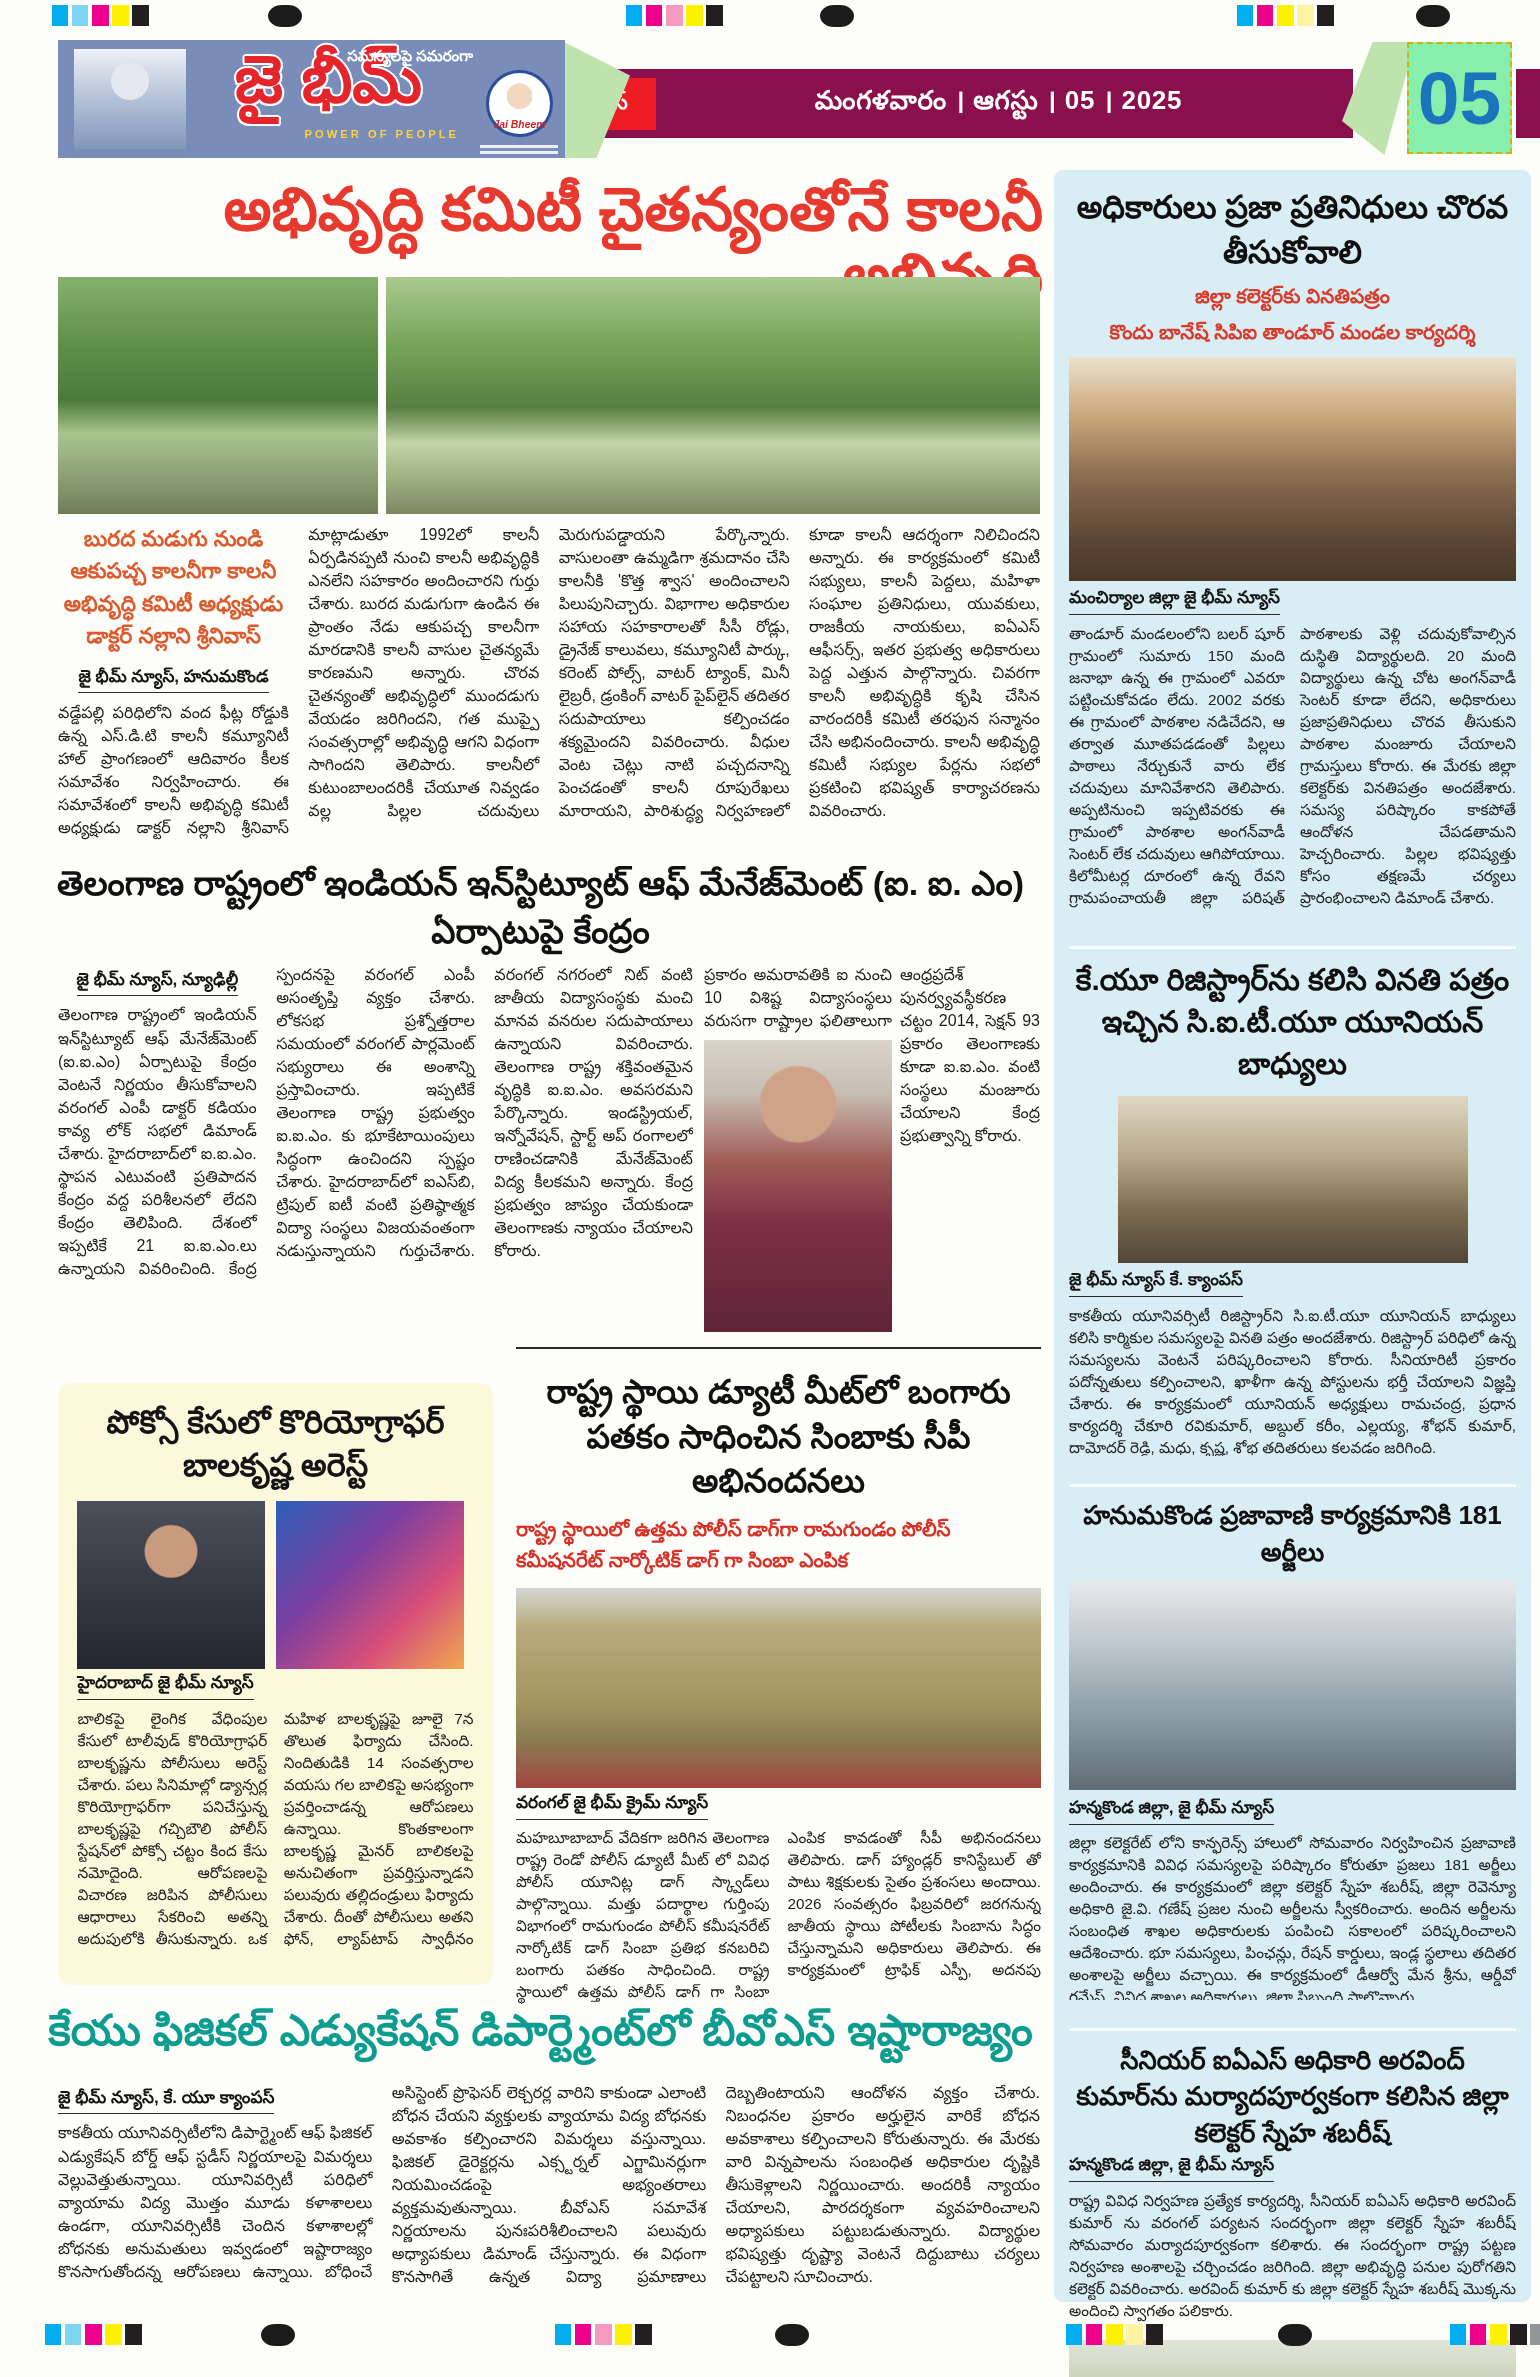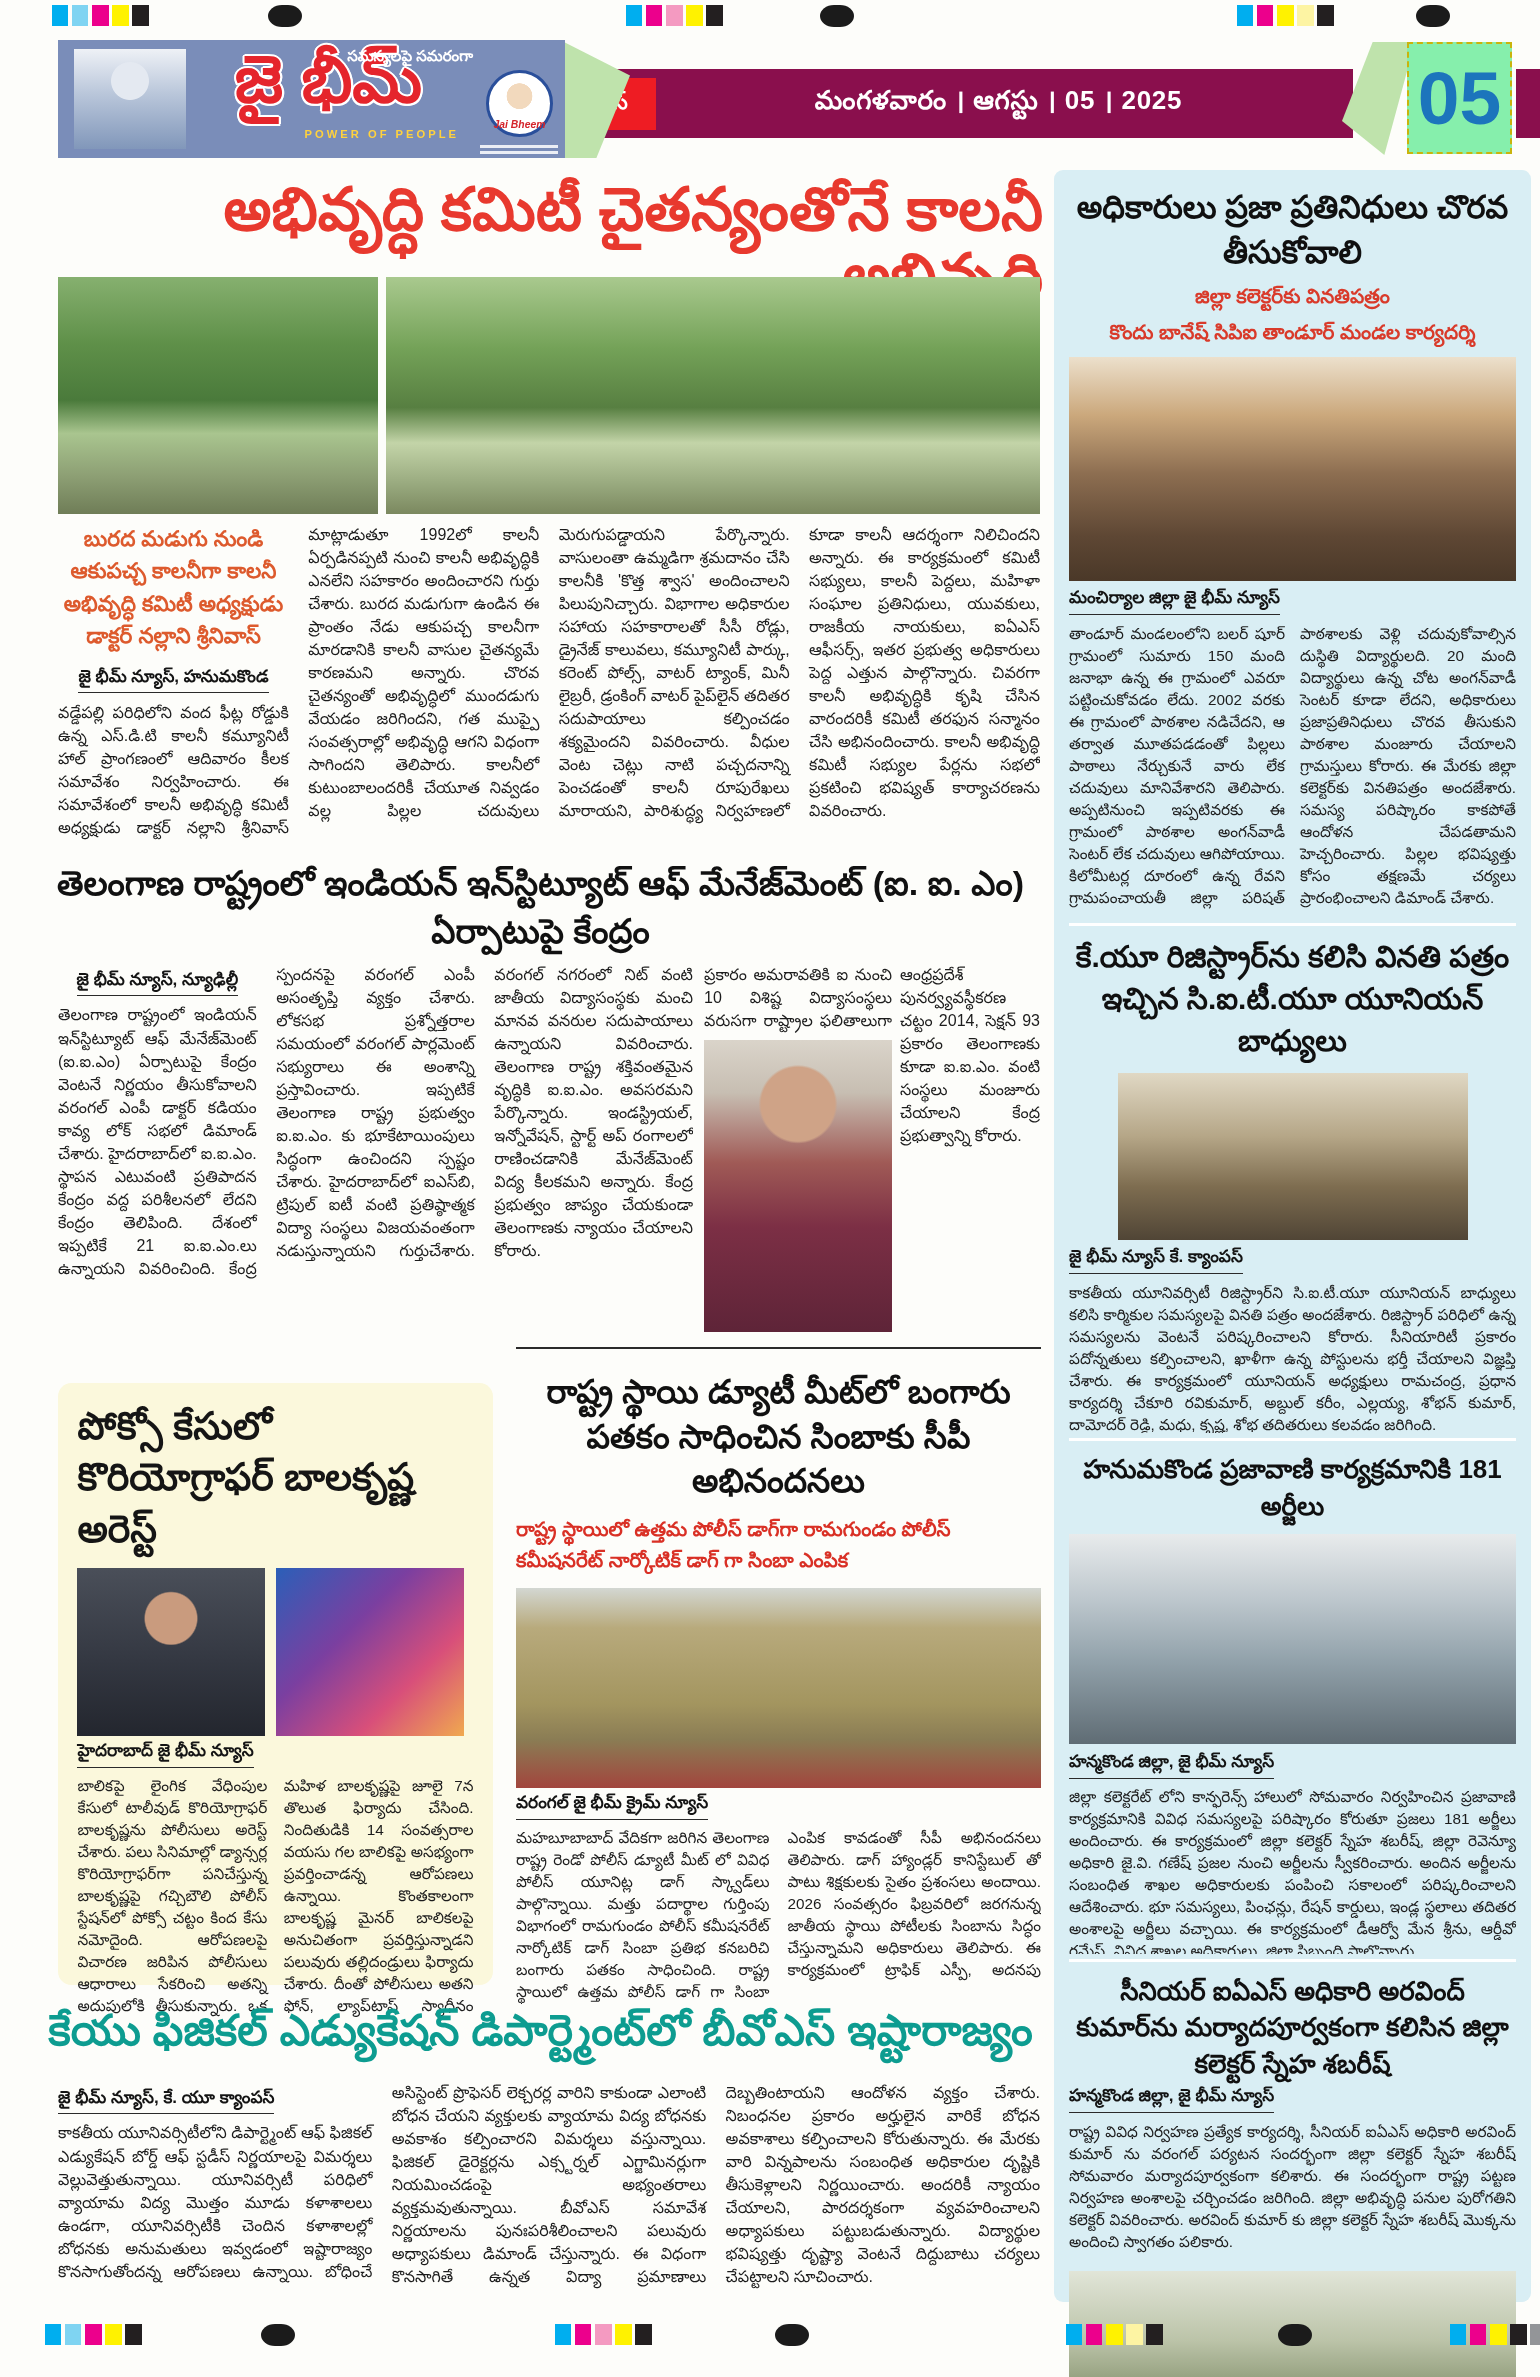--- a/index.html
+++ b/index.html
@@ -85,37 +85,37 @@
     color:#111;font-size:34px;font-weight:800;line-height:1.4;}
   .iim-cols{position:absolute;left:58px;top:963px;width:635px;height:370px;
     column-count:3;column-gap:19.4px;overflow:hidden;}
   .iim-topbox{position:absolute;left:704px;top:963px;width:188px;height:72px;overflow:hidden;}
   .iim-photo{position:absolute;left:704px;top:1040px;width:188px;height:292px;}
   .iim-side{position:absolute;left:900px;top:963px;width:140px;height:370px;overflow:hidden;}
 
   
   .pocso{position:absolute;left:58px;top:1383px;width:435px;height:602px;background:#fbf8dc;
     border-radius:13.4px;box-sizing:border-box;padding:18px 19.4px;}
-  .pocso-headline{color:#151515;font-size:38px;font-weight:800;line-height:1.35;}
+  .pocso-headline{text-align:center;color:#151515;font-size:32px;font-weight:800;line-height:1.35;}
   .pocso-photos{display:flex;gap:10.4px;margin-top:13.4px;}
   .pocso-photos .photo{width:188px;height:168px;}
   .pocso-body{column-count:2;column-gap:16.4px;height:246px;overflow:hidden;font-size:15.3px;}
 
   
   .simba{position:absolute;left:516px;top:1347px;width:525px;height:638px;border-top:2.2px solid #2a2a2a;
     box-sizing:border-box;padding-top:21px;}
   .simba-headline{text-align:center;color:#111;font-size:33px;font-weight:800;line-height:1.35;}
   .simba-sub{color:#d93025;font-size:20px;font-weight:700;line-height:1.55;margin-top:10.4px;}
   .simba-photo{width:525px;height:200px;margin-top:12px;}
   .simba-body{column-count:2;column-gap:18px;height:177px;overflow:hidden;font-size:15.3px;}
 
   
   .rail{position:absolute;left:1054px;top:170px;width:477px;height:2132px;background:#d9eef4;
     border-radius:9px;box-sizing:border-box;padding:12px 15px;}
-  .rail section{border-top:3px solid #ffffff;padding-top:10.4px;margin-top:5px;}
+  .rail section{border-top:3px solid #ffffff;padding-top:10.4px;margin-top:28px;}
   .rail section:first-child{border-top:none;margin-top:0;padding-top:3px;}
   .rail-headline{text-align:center;color:#101010;font-weight:800;line-height:1.4;}
   .h43{font-size:32px;} .h40{font-size:30px;} .h36{font-size:26px;}
   .rail-sub{text-align:center;color:#d93a2a;font-size:20px;font-weight:700;line-height:1.5;margin-top:6px;}
   .rail-photo{width:447px;height:224px;margin:10.4px auto 3px auto;}
   .rail-photo.citu{width:350px;height:167px;}
   .rail-photo.meeting{height:210px;}
   .rail-photo.collector{height:246px;margin-top:7.5px;}
   .rail-body2{column-count:2;column-gap:15px;height:295px;overflow:hidden;font-size:15.3px;}
   .rail-body1{height:151px;overflow:hidden;font-size:15.3px;}

